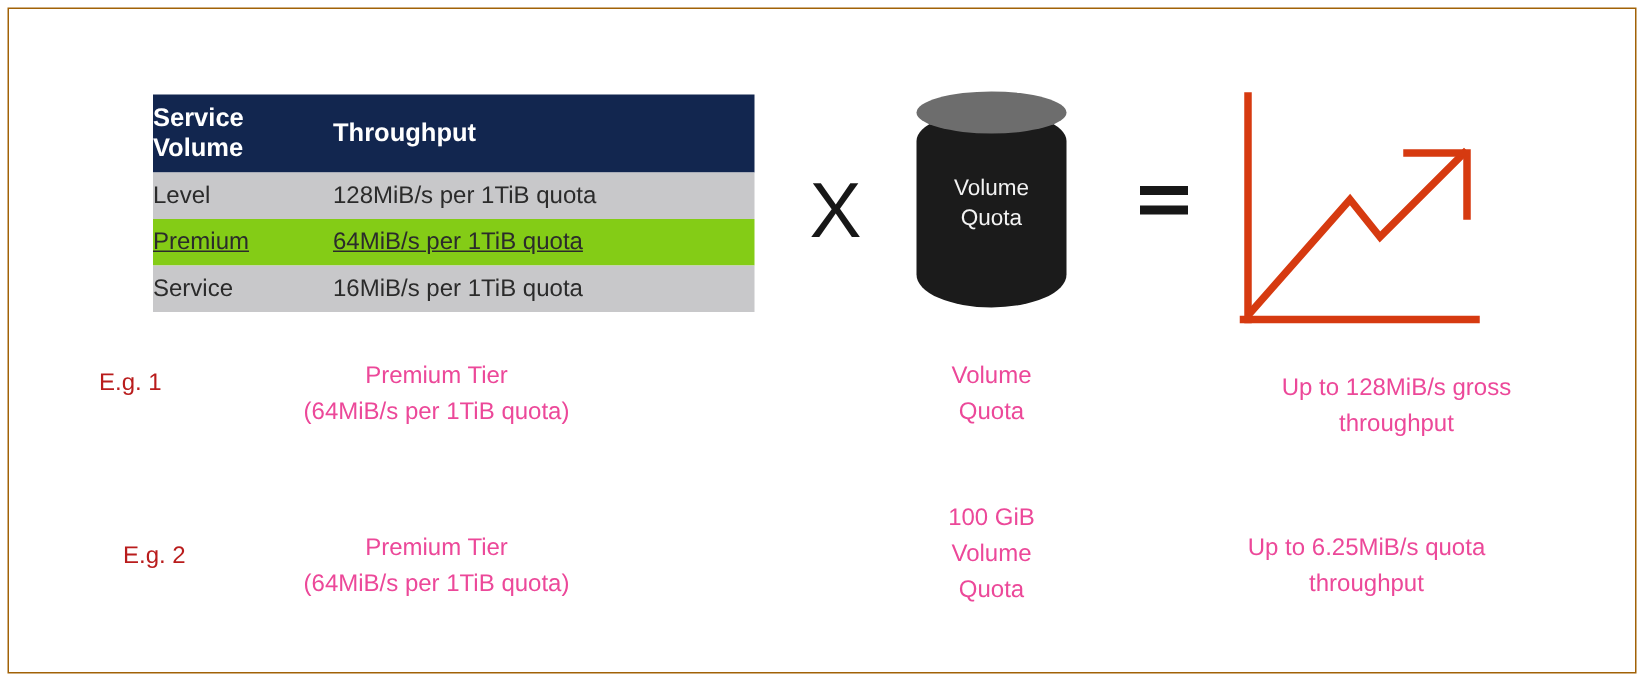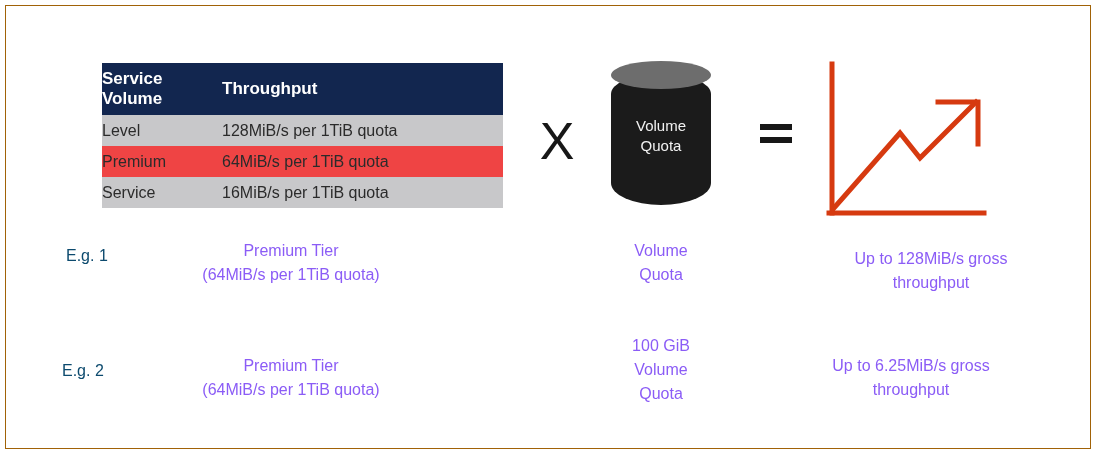--- a/index.html
+++ b/index.html
@@ -71,21 +71,21 @@
     line-height: 1.1;
   }
   .body-row td.cell-level {
     padding-left: 10px;
     border-right: 2px solid #ffffff;
   }
   .body-row td.cell-tp {
     padding-left: 12px;
   }
   .body-row.alt-dark td { background: #c8c8ca; }
-  .body-row.alt-light td { background: #ef4444; }
+  .body-row.alt-light td { background: #84cc16; text-decoration: underline; }
 
   
   #multiply-symbol {
     position: absolute;
     left: 522px;
     top: 100px;
     width: 58px;
     height: 70px;
     font-size: 52px;
     color: #171717;
@@ -152,33 +152,33 @@
     left: 812px;
     top: 52px;
     width: 180px;
     height: 168px;
   }
 
   
   .eg-label {
     position: absolute;
     font-size: 16px;
-    color: #0c4a6e;
+    color: #b91c1c;
   }
   .eg-block {
     position: absolute;
     font-size: 16px;
-    color: #8b5cf6;
+    color: #ec4899;
     text-align: center;
     line-height: 1.5;
   }
   .eg-block .ln { display: block; }
 
   #eg1-label { left: 60px; top: 241px; }
-  #eg2-label { left: 56px; top: 356px; }
+  #eg2-label { left: 76px; top: 356px; }
 
   #eg1-tier  { left: 120px; top: 233px; width: 330px; }
   #eg1-quota { left: 600px; top: 233px; width: 110px; }
   #eg1-result{ left: 830px; top: 241px; width: 190px; }
 
   #eg2-tier  { left: 120px; top: 348px; width: 330px; }
   #eg2-quota { left: 600px; top: 328px; width: 110px; }
   #eg2-result{ left: 810px; top: 348px; width: 190px; }
 </style>
 </head>
@@ -260,18 +260,18 @@
     <div class="eg-block" id="eg2-tier">
       <span class="ln">Premium Tier</span>
       <span class="ln">(64MiB/s per 1TiB quota)</span>
     </div>
     <div class="eg-block" id="eg2-quota">
       <span class="ln">100 GiB</span>
       <span class="ln">Volume</span>
       <span class="ln">Quota</span>
     </div>
     <div class="eg-block" id="eg2-result">
-      <span class="ln">Up to 6.25MiB/s gross</span>
+      <span class="ln">Up to 6.25MiB/s quota</span>
       <span class="ln">throughput</span>
     </div>
 
   </div>
 </div>
 
 </body></html>

